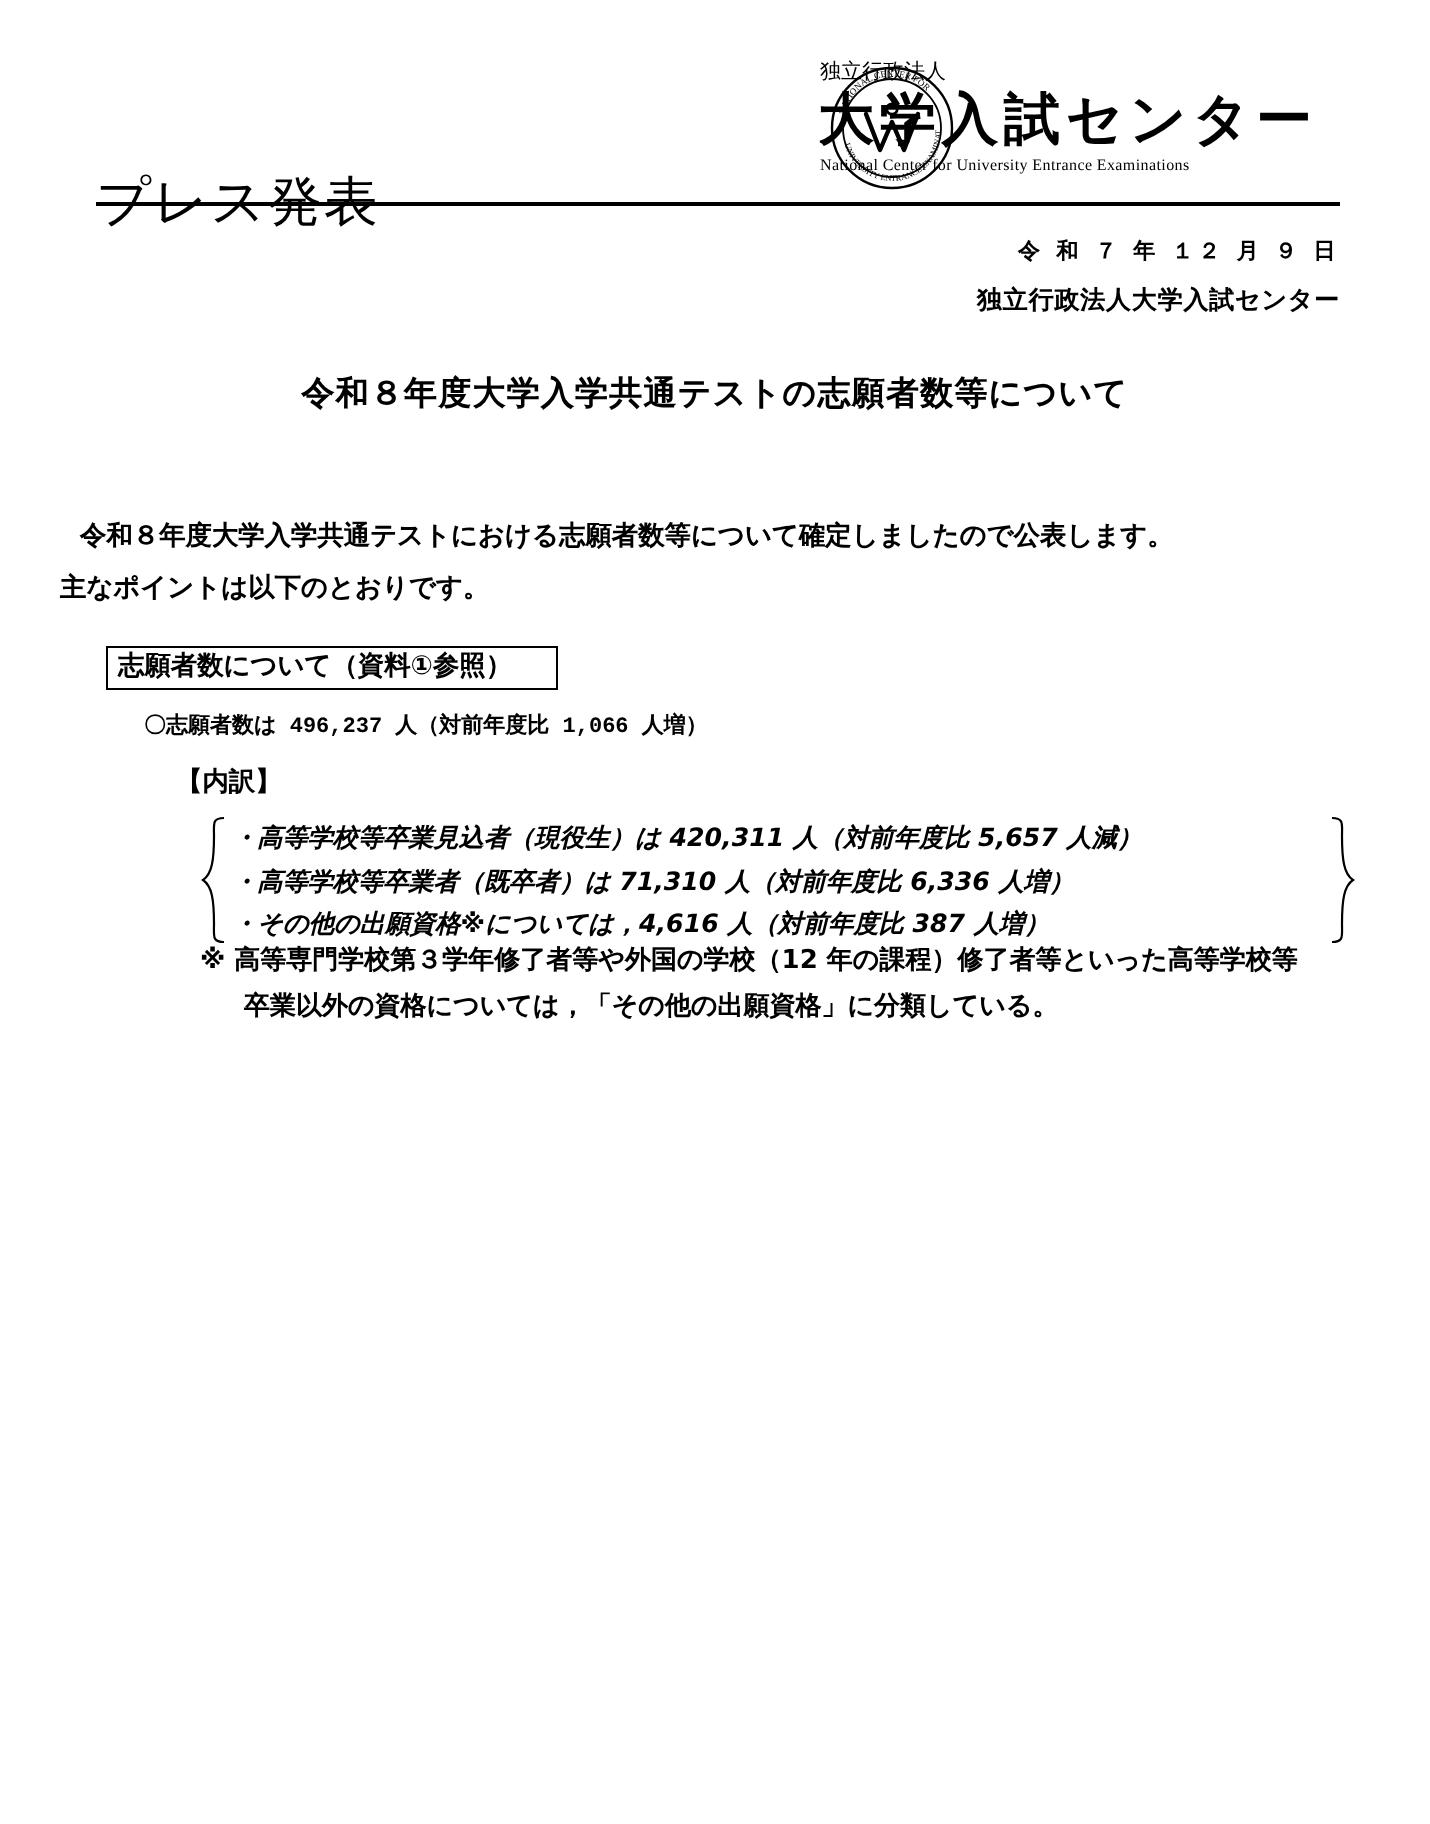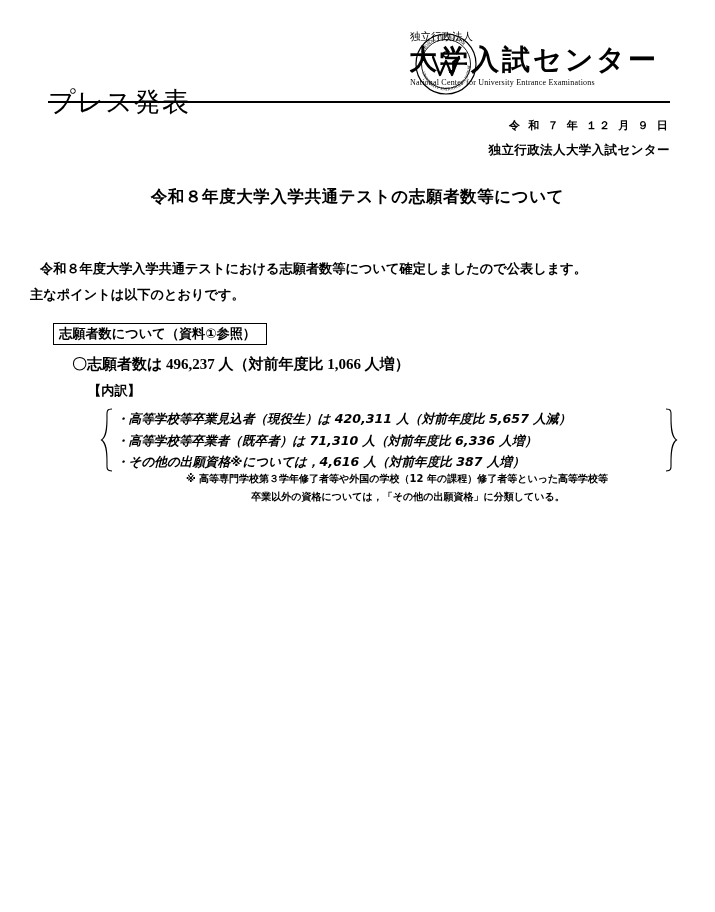--- a/index.html
+++ b/index.html
@@ -135,34 +135,34 @@
   .lead .l1 { display: block; text-indent: 10px; margin-top: 16px; }
   .lead .l2 { display: block; }
 
   
   .section-head {
     position: absolute;
     left: 53px;
     top: 323px;
     display: inline-block;
     border: 1px solid #000;
-    padding: 2px 10px 3px 5px;
+    padding: 2px 22px 3px 5px;
     font-family: "DejaVu Sans", "Liberation Sans", sans-serif;
     font-size: 13.2px;
     font-weight: bold;
     line-height: 1.15;
   }
 
   
   .main-bullet {
     position: absolute;
     left: 72px;
     top: 355px;
-    font-family: Liberation Serif, serif;
-    font-size: 15px;
+    font-family: Liberation Mono, monospace;
+    font-size: 11px;
     font-weight: bold;
     white-space: nowrap;
   }
   .naiyaku {
     position: absolute;
     left: 88px;
     top: 382px;
     font-family: "DejaVu Sans", "Liberation Sans", sans-serif;
     font-size: 13.2px;
     font-weight: bold;
@@ -196,28 +196,27 @@
     width: 14px;
     height: 64px;
   }
   .brace-left { left: 0; }
   .brace-right { right: 0; }
   .brace-left svg, .brace-right svg { display: block; }
 
   
   .note {
     position: absolute;
-    left: 117px;
+    left: 100px;
     top: 470px;
     width: 560px;
     font-family: "DejaVu Sans", "Liberation Sans", sans-serif;
-    font-size: 10px;
+    font-size: 13px;
     font-weight: bold;
     line-height: 1.75;
-    text-align: center;
   }
   .note .n1 { display: block; }
   .note .n2 { display: block; padding-left: 22px; }
 </style>
 </head>
 <body>
 
 <div class="page">
 
   <div class="header">

